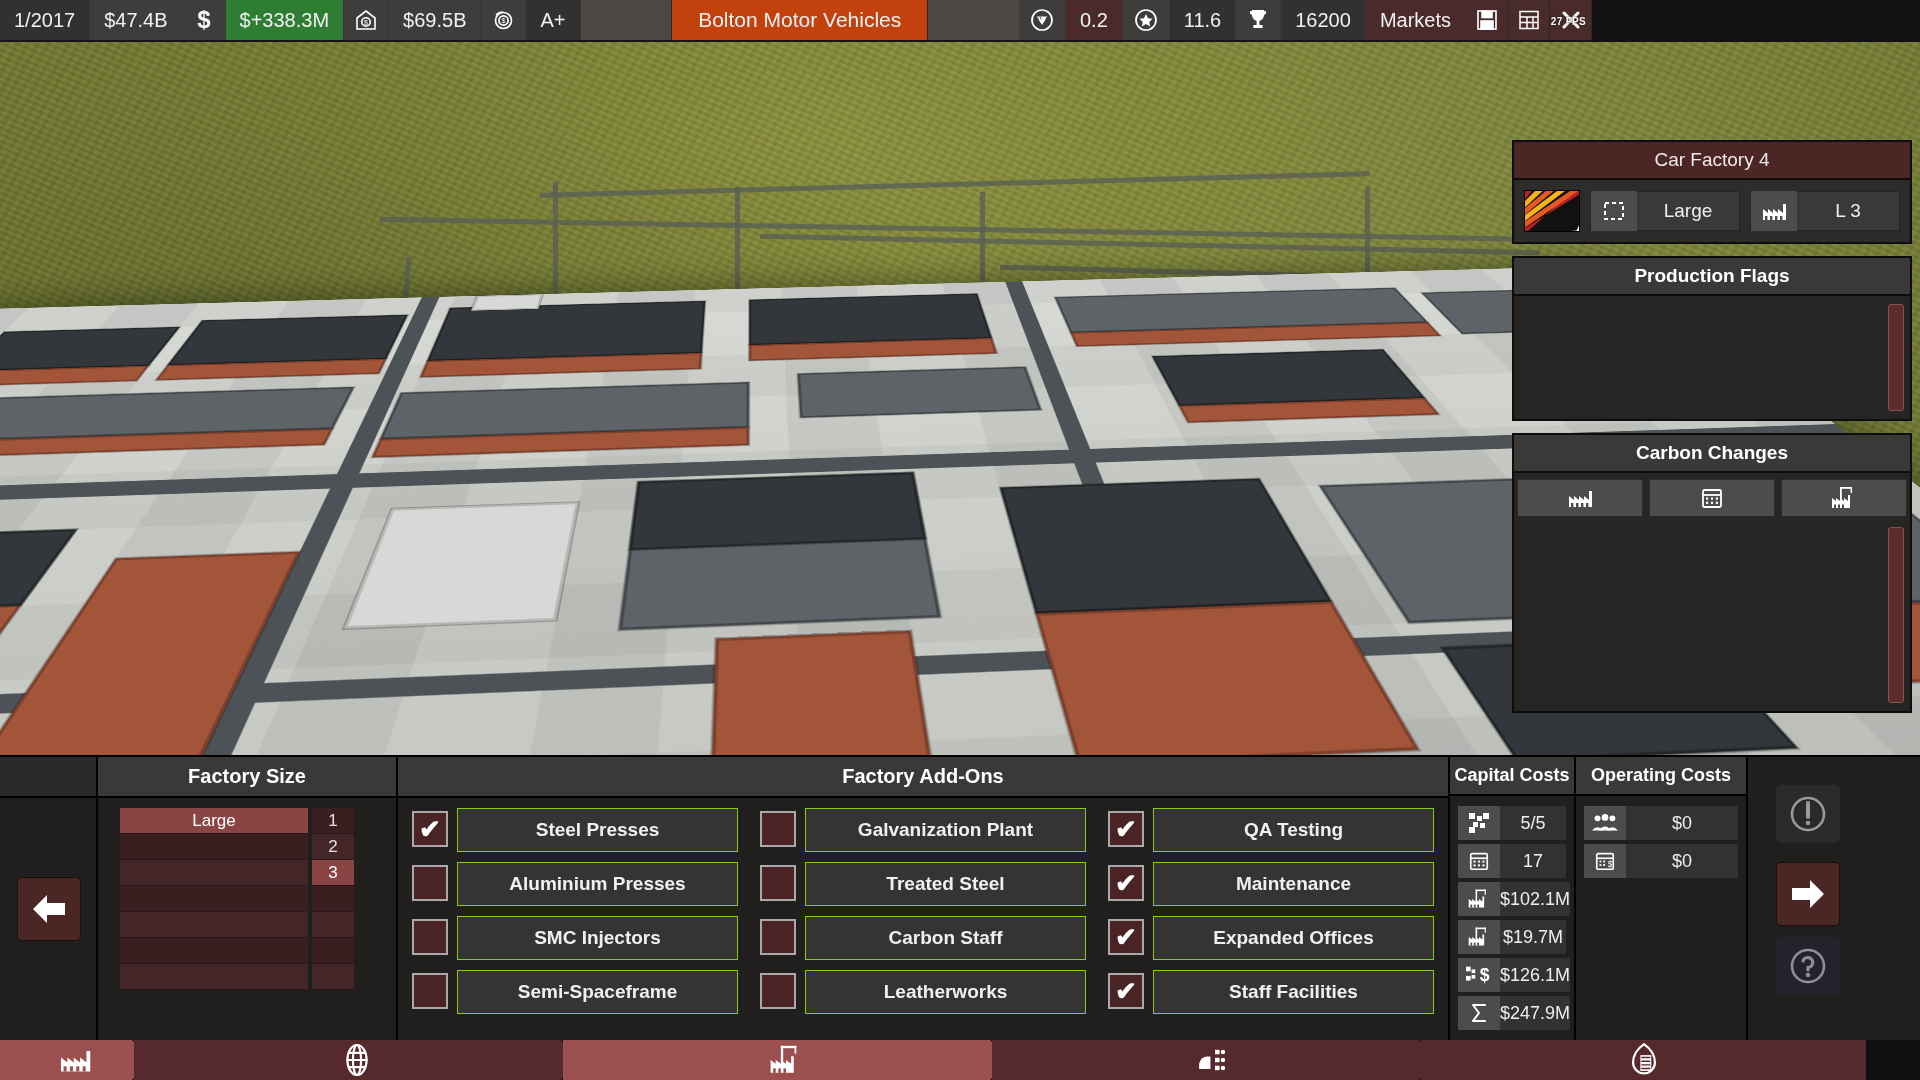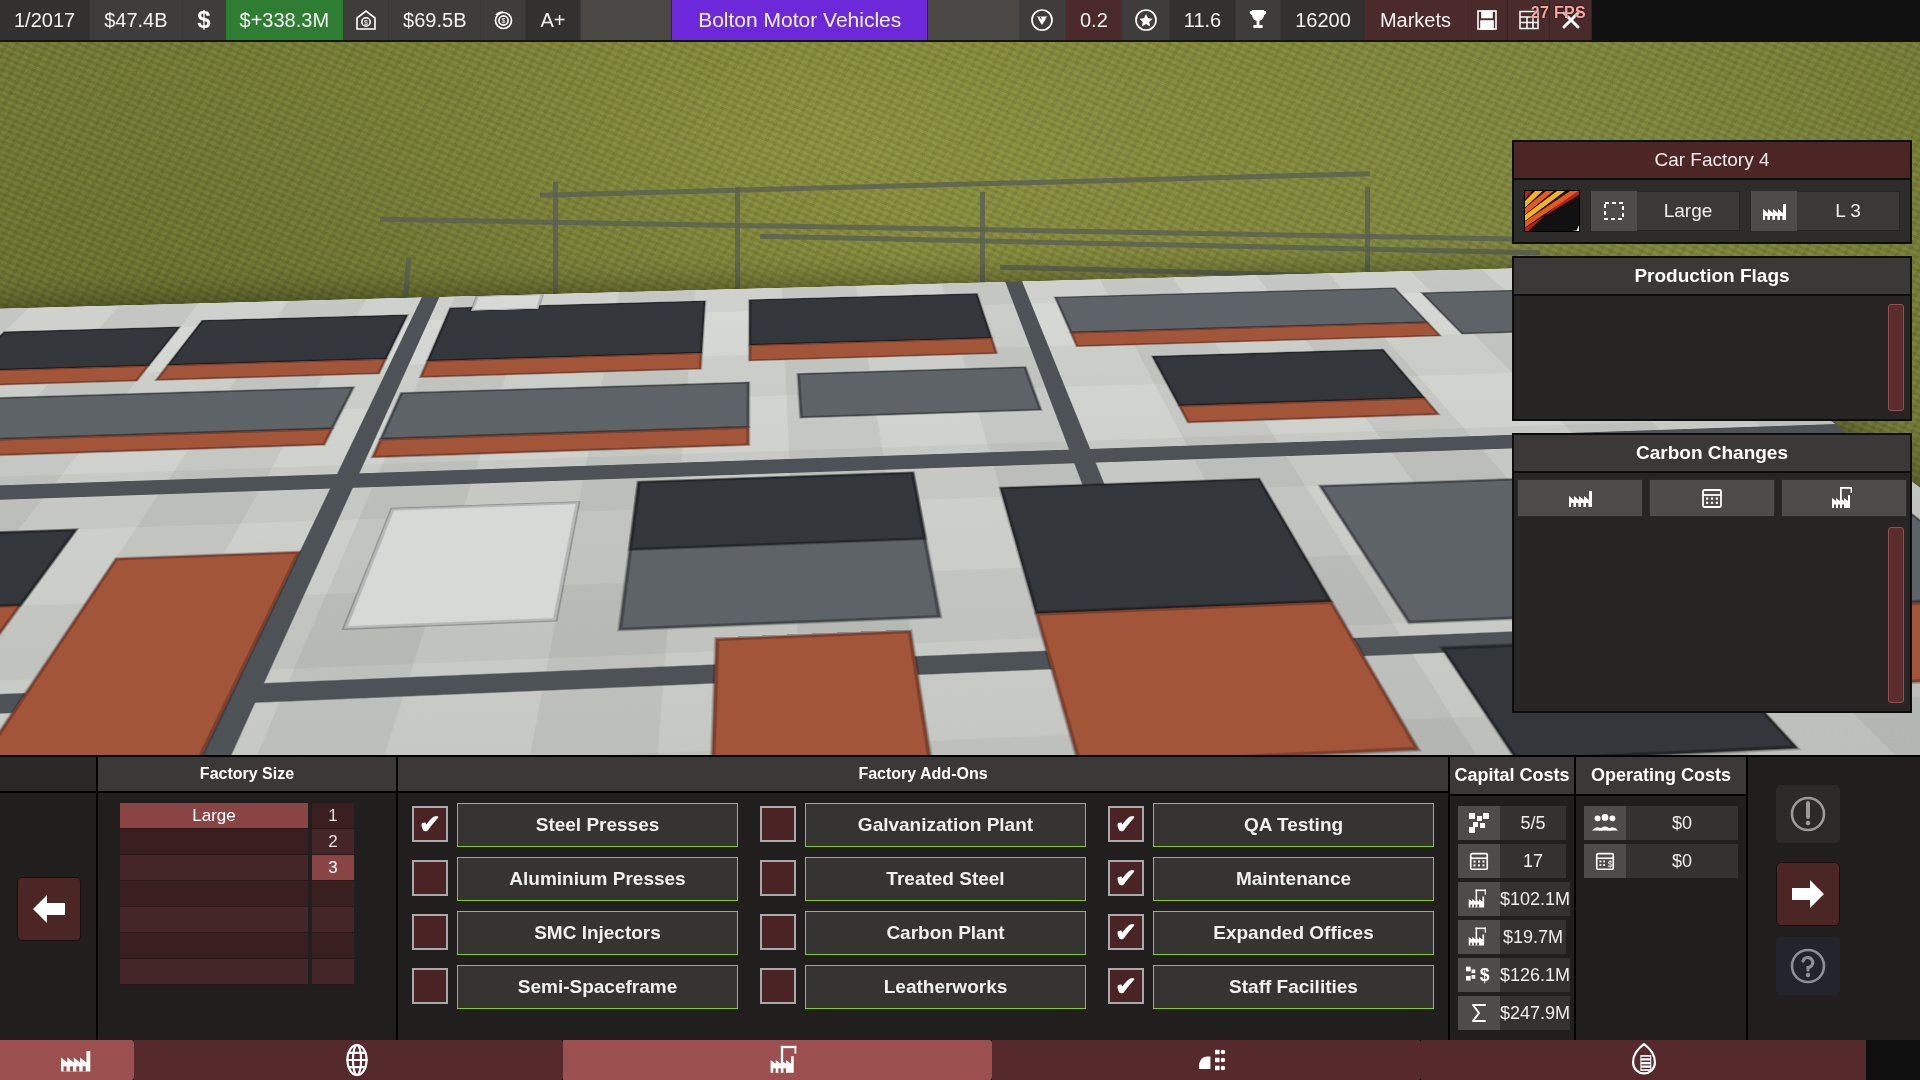--- a/index.html
+++ b/index.html
@@ -24,31 +24,31 @@
     border-right:1px solid #3a3836;
     white-space:nowrap;
   }
   .tb-dark  { background:#333130; }
   .tb-mid   { background:#3f3d3b; }
   .tb-green { background:#2e7d32; }
   .tb-red   { background:#4a2a2a; }
   .tb-icon  { background:#3f3d3b; padding:0 10px; }
   #tb-spacer { flex:1 1 auto; background:#4a4745; border:none; }
   #tb-title {
-    background:#6d28d9; font-size:21px; padding:0 26px;
+    background:#c2410c; font-size:21px; padding:0 26px;
     border-left:1px solid #2a2827; border-right:1px solid #2a2827;text-align:right;
   }
   .tb-winbtn {
     background:#4a2b2b; width:42px; padding:0;
     border-right:1px solid #2a2827;
     display:flex; align-items:center; justify-content:center;
   }
   #fps {
-    position:absolute; right:6px; top:4px;
-    font-size:16px; color:#fca5a5; font-weight:bold;
+    position:absolute; right:6px; top:16px;
+    font-size:10px; color:#ffffff; font-weight:bold;
     letter-spacing:.3px; z-index:60; text-shadow:0 0 2px #000;
   }
   .num { font-variant-numeric: tabular-nums; }
 
   
   #viewport {
     position:absolute; left:0; top:42px; width:1920px; height:713px;
     overflow:hidden;
     background:
       radial-gradient(ellipse 1400px 500px at 40% 15%, #8f9440 0%, #7e8537 45%, #6e7630 100%),
@@ -147,21 +147,21 @@
   
   #bottom {
     position:absolute; left:0; top:755px; width:1920px; height:285px;
     background:#1c1b1a; z-index:35;
     display:flex;
     border-top:2px solid #000;
   }
   .bp-col { position:relative; border-right:2px solid #000; }
   .bp-head {
     background:#3a3938; text-align:center; padding:8px 0;
-    font-size:16px; font-weight:bold; color:#fff;
+    font-size:20px; font-weight:bold; color:#fff;
     border-bottom:2px solid #000;
   }
   #col-left   { width:98px; background:#201f1e; }
   #col-size   { width:300px; background:#201f1e; }
   #col-addons { width:1052px; background:#201f1e; }
   #col-cap    { width:126px; background:#201f1e; }
   #col-op     { width:172px; background:#201f1e; }
   #col-right  { flex:1; background:#201f1e; border-right:none; }
 
   #backbtn, #nextbtn {
@@ -539,21 +539,21 @@
         <div class="cb">✔</div>
         <div class="addon-label">Maintenance</div>
       </div>
 
       <div class="addon">
         <div class="cb off">✔</div>
         <div class="addon-label">SMC Injectors</div>
       </div>
       <div class="addon">
         <div class="cb off">✔</div>
-        <div class="addon-label">Carbon Plant</div>
+        <div class="addon-label">Carbon Staff</div>
       </div>
       <div class="addon">
         <div class="cb">✔</div>
         <div class="addon-label">Expanded Offices</div>
       </div>
 
       <div class="addon">
         <div class="cb off">✔</div>
         <div class="addon-label">Semi-Spaceframe</div>
       </div>

